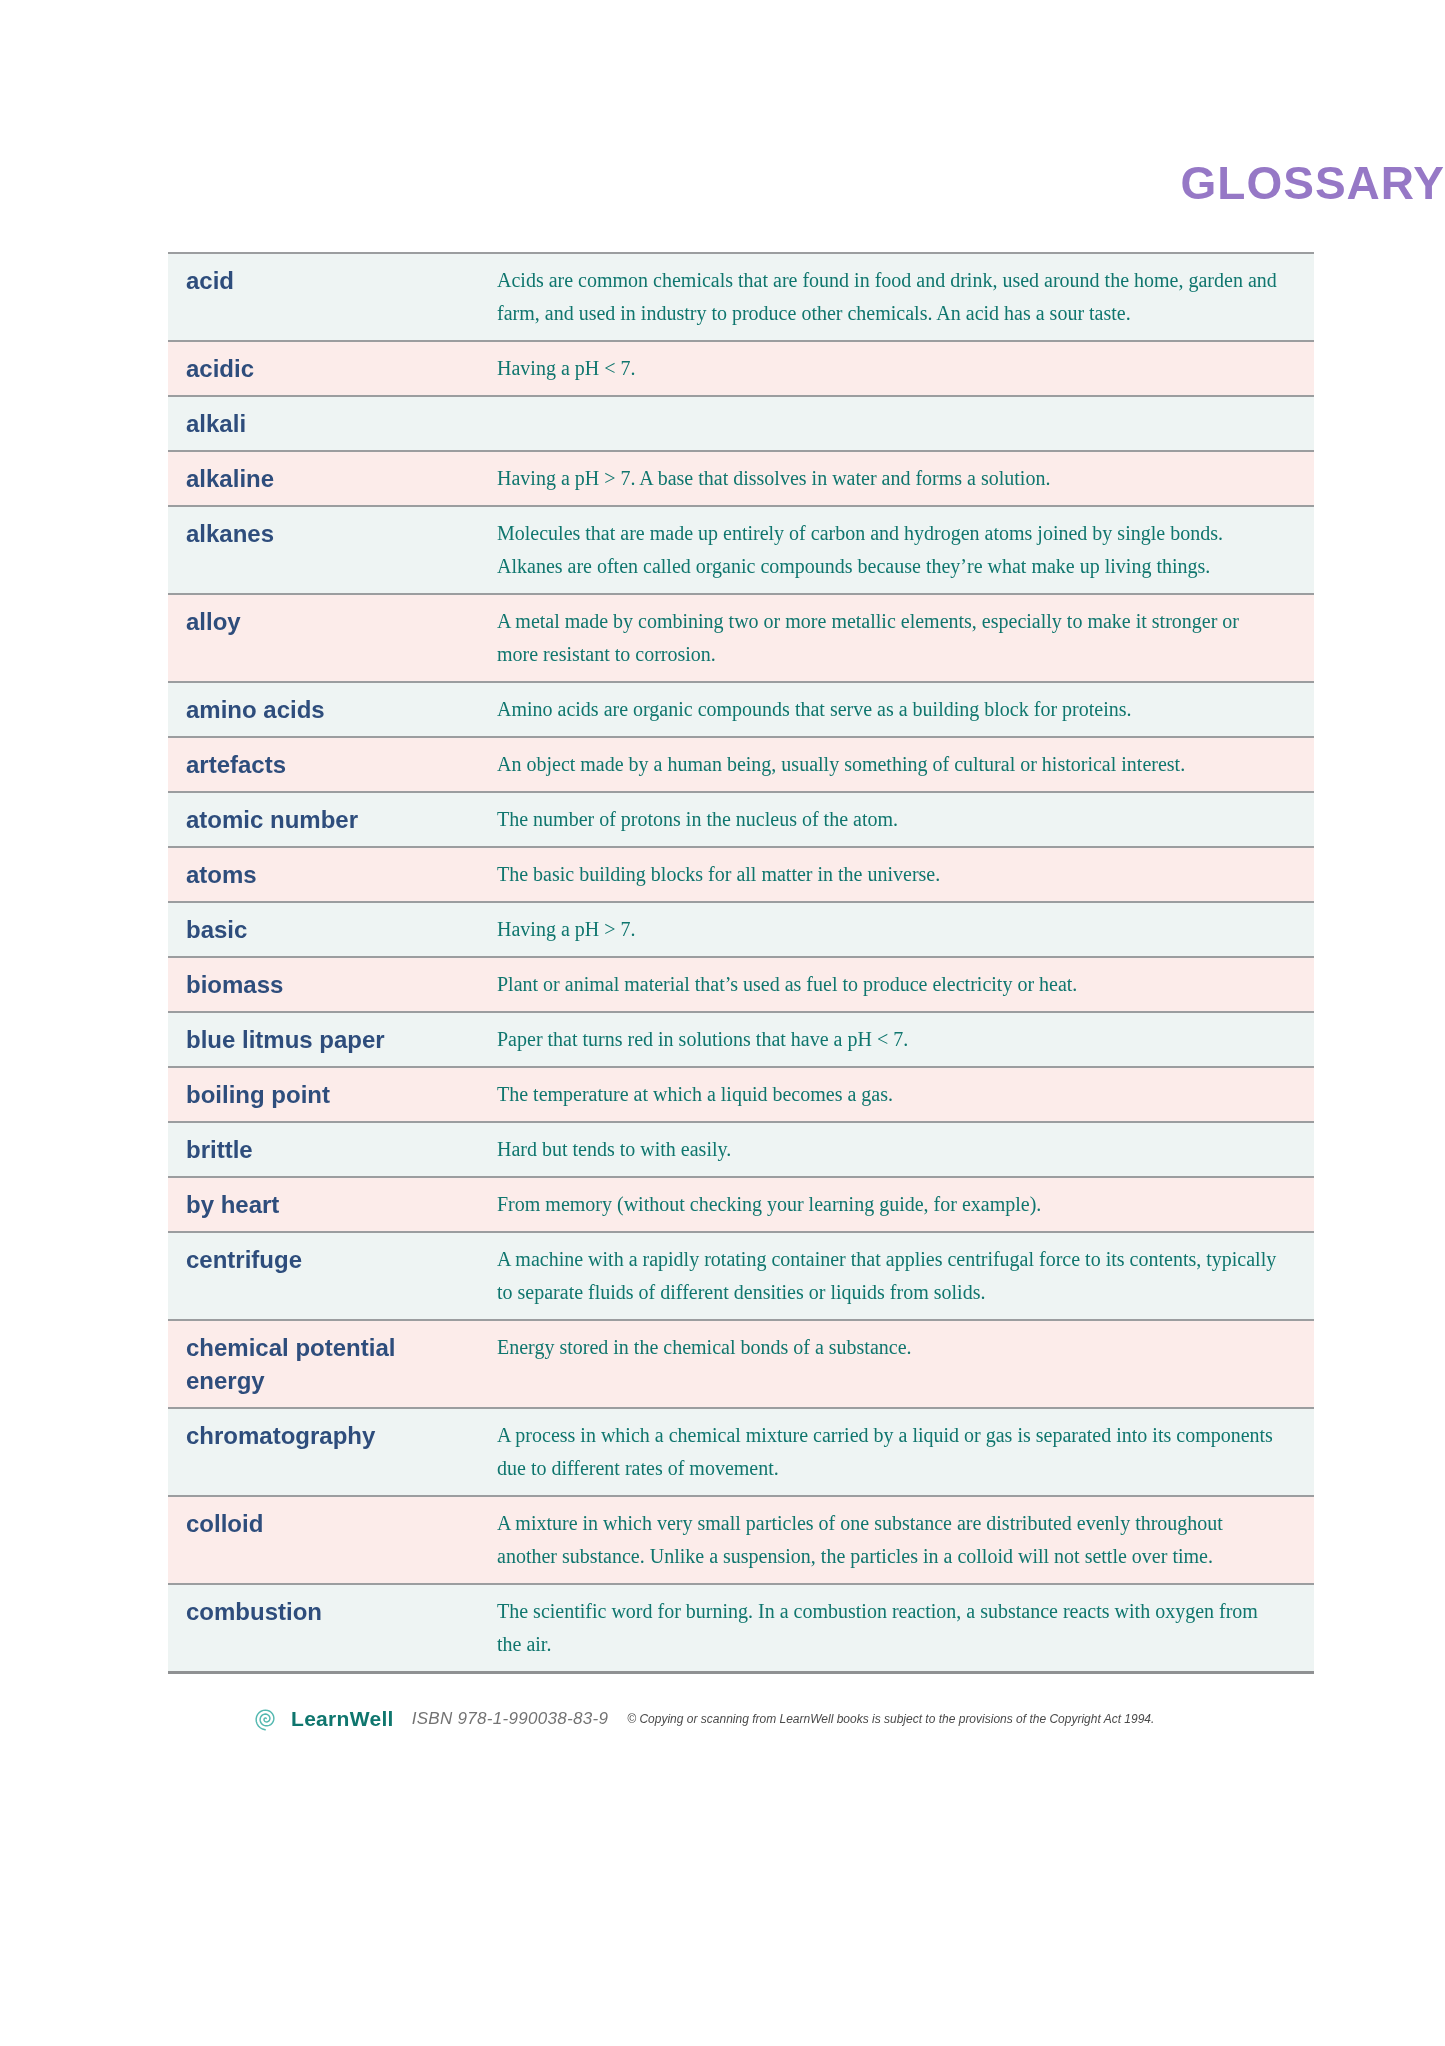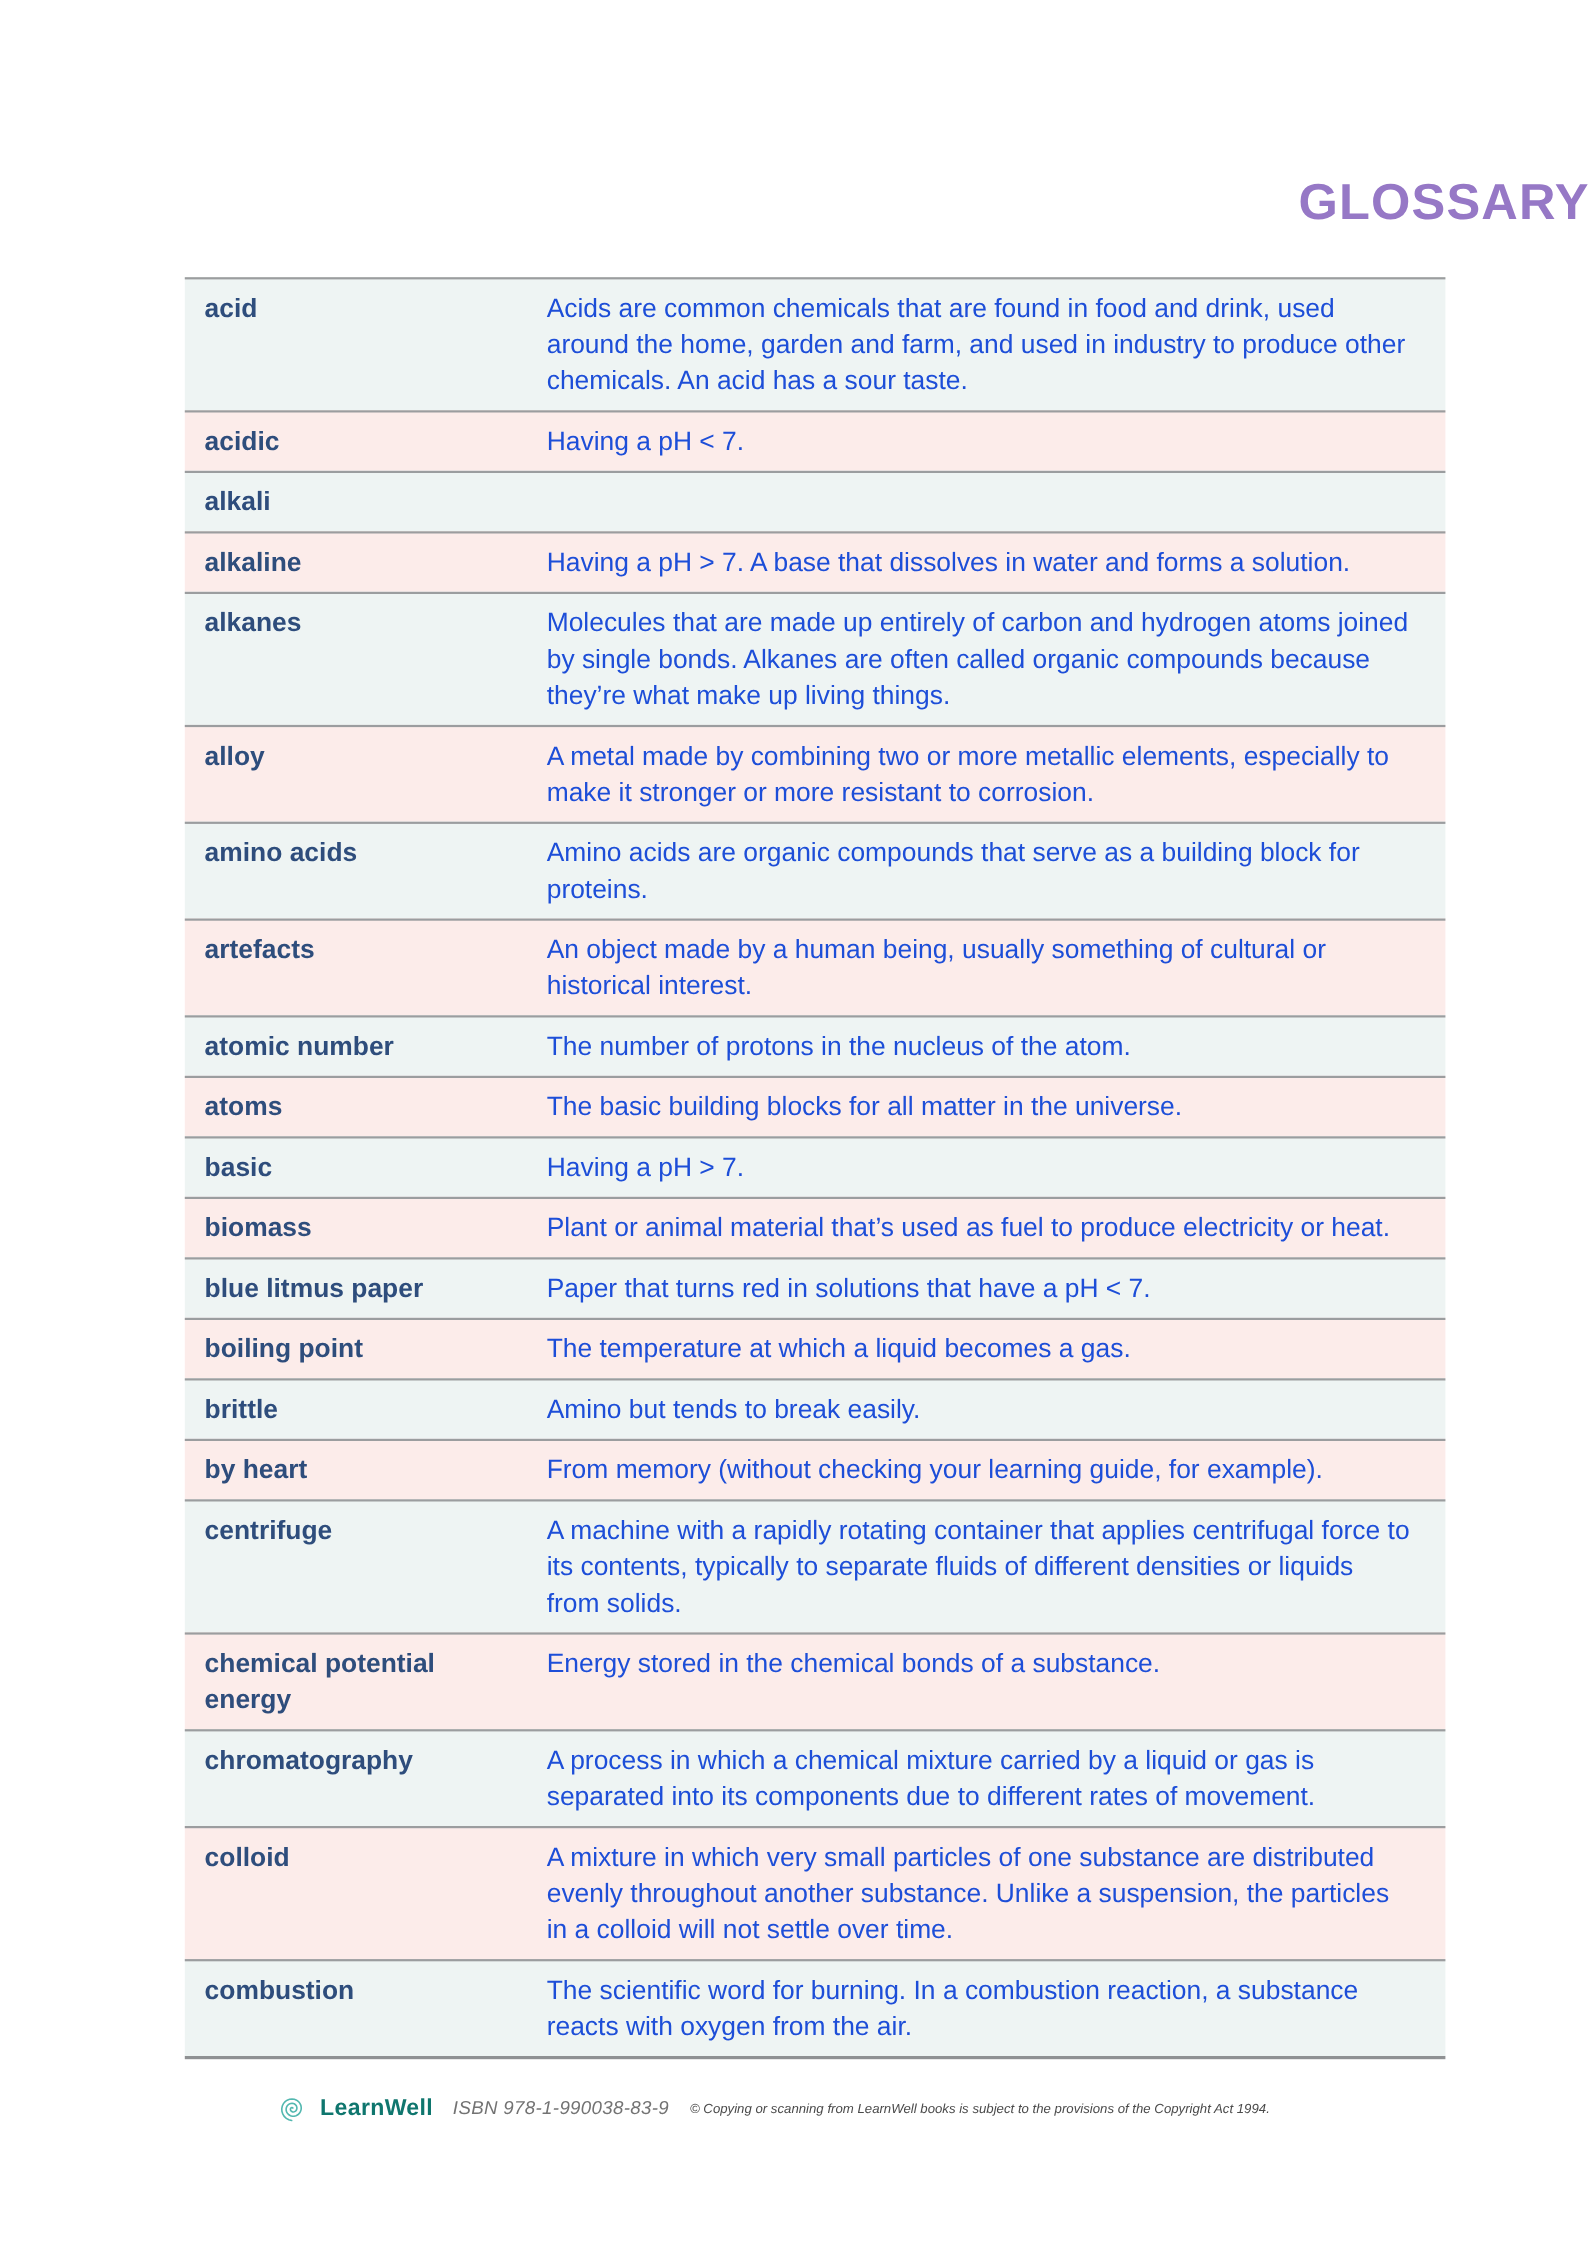--- a/index.html
+++ b/index.html
@@ -43,23 +43,24 @@
     padding-left: 18px;
     padding-right: 20px;
     font-size: 24px;
     line-height: 33px;
     font-weight: bold;
     color: #2e4d7c;
   }
   .def-cell {
     flex: 1 1 auto;
     padding-right: 30px;
-    font-size: 24px;
+    font-size: 20px;
     line-height: 33px;
-    color: #1d4ed8;
+    color: #0f766e;
+    font-family: Liberation Serif, serif;
   }
   .page-footer {
     margin: 32px 0 0 253px;
     display: flex;
     align-items: center;
   }
   .logo-wrap {
     width: 26px;
     height: 26px;
     flex: 0 0 26px;
@@ -155,21 +156,21 @@
     <div class="def-cell">Paper that turns red in solutions that have a pH &lt; 7.</div>
   </div>
 
   <div class="glossary-row pink">
     <div class="term-cell">boiling point</div>
     <div class="def-cell">The temperature at which a liquid becomes a gas.</div>
   </div>
 
   <div class="glossary-row mint">
     <div class="term-cell">brittle</div>
-    <div class="def-cell">Amino but tends to break easily.</div>
+    <div class="def-cell">Hard but tends to with easily.</div>
   </div>
 
   <div class="glossary-row pink">
     <div class="term-cell">by heart</div>
     <div class="def-cell">From memory (without checking your learning guide, for example).</div>
   </div>
 
   <div class="glossary-row mint">
     <div class="term-cell">centrifuge</div>
     <div class="def-cell">A machine with a rapidly rotating container that applies centrifugal force to its contents, typically to separate fluids of different densities or liquids from solids.</div>

